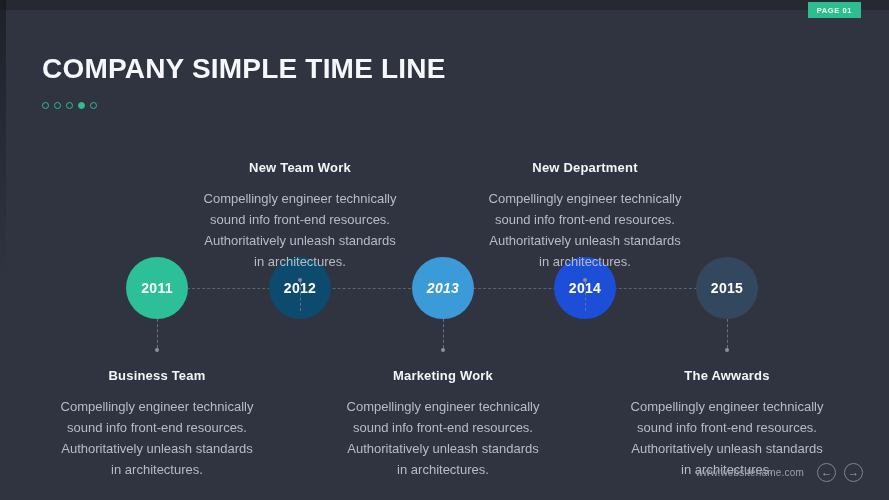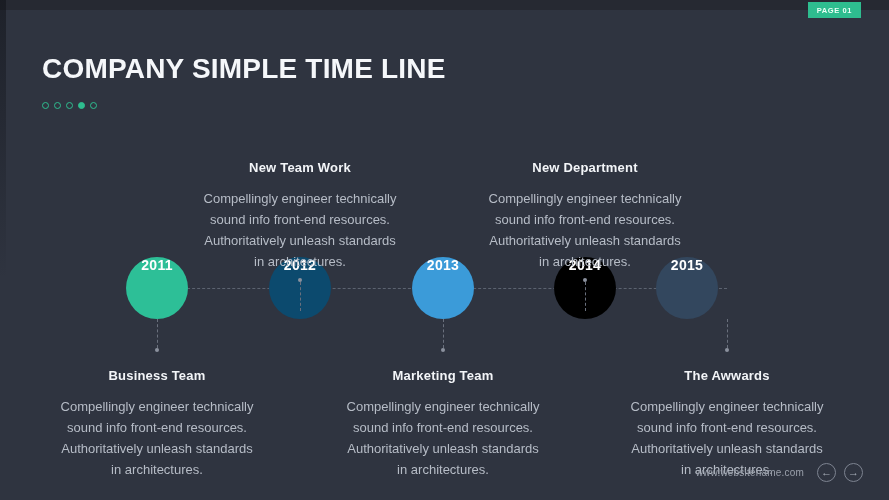--- a/index.html
+++ b/index.html
@@ -19,24 +19,24 @@
   }
   .header{position:absolute;left:42px;top:44px;}
   .eyebrow{font-size:8.5px;font-weight:bold;letter-spacing:.7px;color:#e2e6ec;}
   .title{margin-top:9px;font-size:28px;font-weight:bold;letter-spacing:.2px;color:#f5f7fa;}
   .dots{margin-top:17px;display:flex;align-items:center;gap:5px;}
   .dot{width:5px;height:5px;border-radius:50%;border:1.5px solid #2ebd8f;background:transparent;cursor:pointer;}
   .dot.active{background:#2ebd8f;}
   .hline{position:absolute;left:157px;top:288px;width:570px;height:0;border-top:1px dashed #5c6370;}
   .circle{
     position:absolute;top:257px;width:62px;height:62px;border-radius:50%;
-    display:flex;justify-content:center;
+    display:flex;align-items:center;justify-content:center;
     color:#ffffff;font-size:14px;font-weight:bold;letter-spacing:.3px;
   }
-  .c0{left:126px;} .c1{left:269px;} .c2{left:412px;} .c3{left:554px;} .c4{left:656px;}
+  .c0{left:126px;} .c1{left:269px;} .c2{left:412px;} .c3{left:554px;} .c4{left:696px;}
   .label-block{position:absolute;width:200px;display:flex;flex-direction:column;align-items:center;text-align:center;}
   .label-block h3{margin:8px;font-size:13px;font-weight:bold;color:#f3f5f8;letter-spacing:.2px;}
   .label-block p{margin:5px 0 0;font-size:13px;line-height:1.62;color:#b6bcc6;}
   .vline{width:0;height:29px;border-left:1px dashed #6a707d;}
   .conn-dot{width:4px;height:4px;border-radius:50%;background:#8b919e;}
   .above{top:152px;}
   .above .connector{margin-top:6px;display:flex;flex-direction:column;align-items:center;}
   .below{top:319px;}
   .below .connector{display:flex;flex-direction:column;align-items:center;margin-bottom:8px;}
   .lb0{left:57px;} .lb1{left:200px;} .lb2{left:343px;} .lb3{left:485px;} .lb4{left:627px;}
@@ -70,24 +70,24 @@
   </div>
 
   <div class="hline"></div>
 
   <div class="circle c0" style="background-color: rgb(45, 191, 151);">
     <span>2011</span>
   </div>
   <div class="circle c1" style="background-color: #0c4a6e;">
     <span>2012</span>
   </div>
-  <div class="circle c2" style="background-color: rgb(59, 155, 217);">
+  <div class="circle c2" style="background-color: rgb(59, 155, 217); font-style: italic;">
     <span>2013</span>
   </div>
-  <div class="circle c3" style="background-color: #000000;">
+  <div class="circle c3" style="background-color: #1d4ed8;">
     <span>2014</span>
   </div>
   <div class="circle c4" style="background-color: rgb(51, 71, 94);">
     <span>2015</span>
   </div>
 
   <div class="label-block above lb1">
     <h3>New Team Work</h3>
     <p>Compellingly engineer technically sound info front-end resources. Authoritatively unleash standards in architectures.</p>
     <div class="connector">
@@ -110,21 +110,21 @@
       <span class="conn-dot"></span>
     </div>
     <h3>Business Team</h3>
     <p>Compellingly engineer technically sound info front-end resources. Authoritatively unleash standards in architectures.</p>
   </div>
   <div class="label-block below lb2">
     <div class="connector">
       <span class="vline"></span>
       <span class="conn-dot"></span>
     </div>
-    <h3>Marketing Team</h3>
+    <h3>Marketing Work</h3>
     <p>Compellingly engineer technically sound info front-end resources. Authoritatively unleash standards in architectures.</p>
   </div>
   <div class="label-block below lb4">
     <div class="connector">
       <span class="vline"></span>
       <span class="conn-dot"></span>
     </div>
     <h3>The Awwards</h3>
     <p>Compellingly engineer technically sound info front-end resources. Authoritatively unleash standards in architectures.</p>
   </div>

